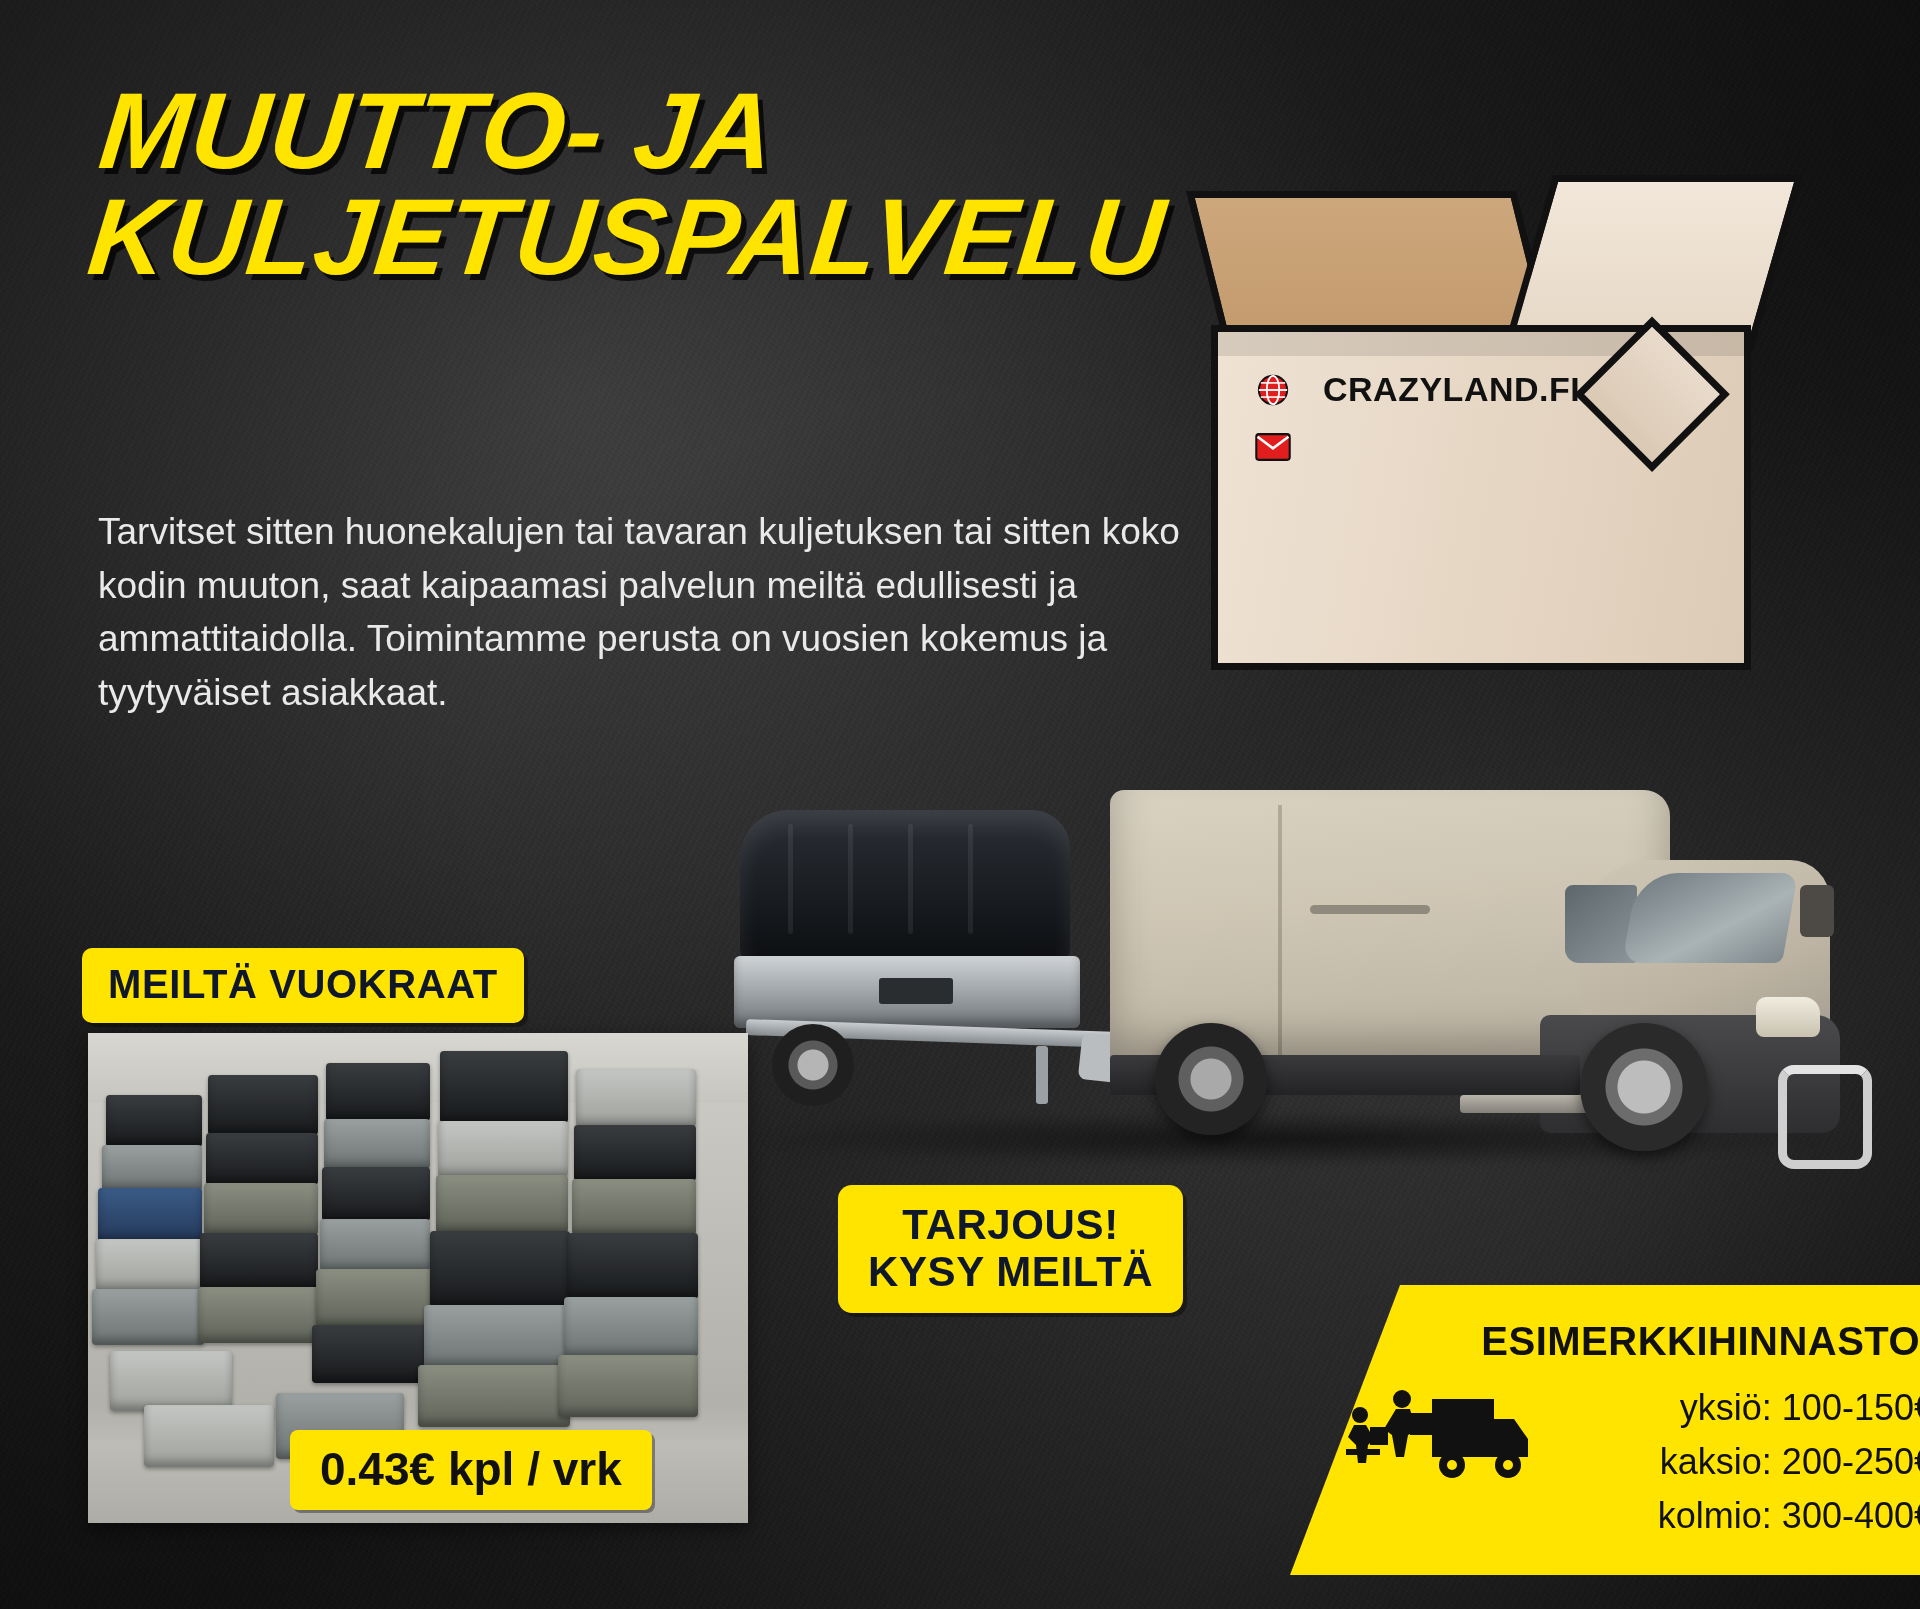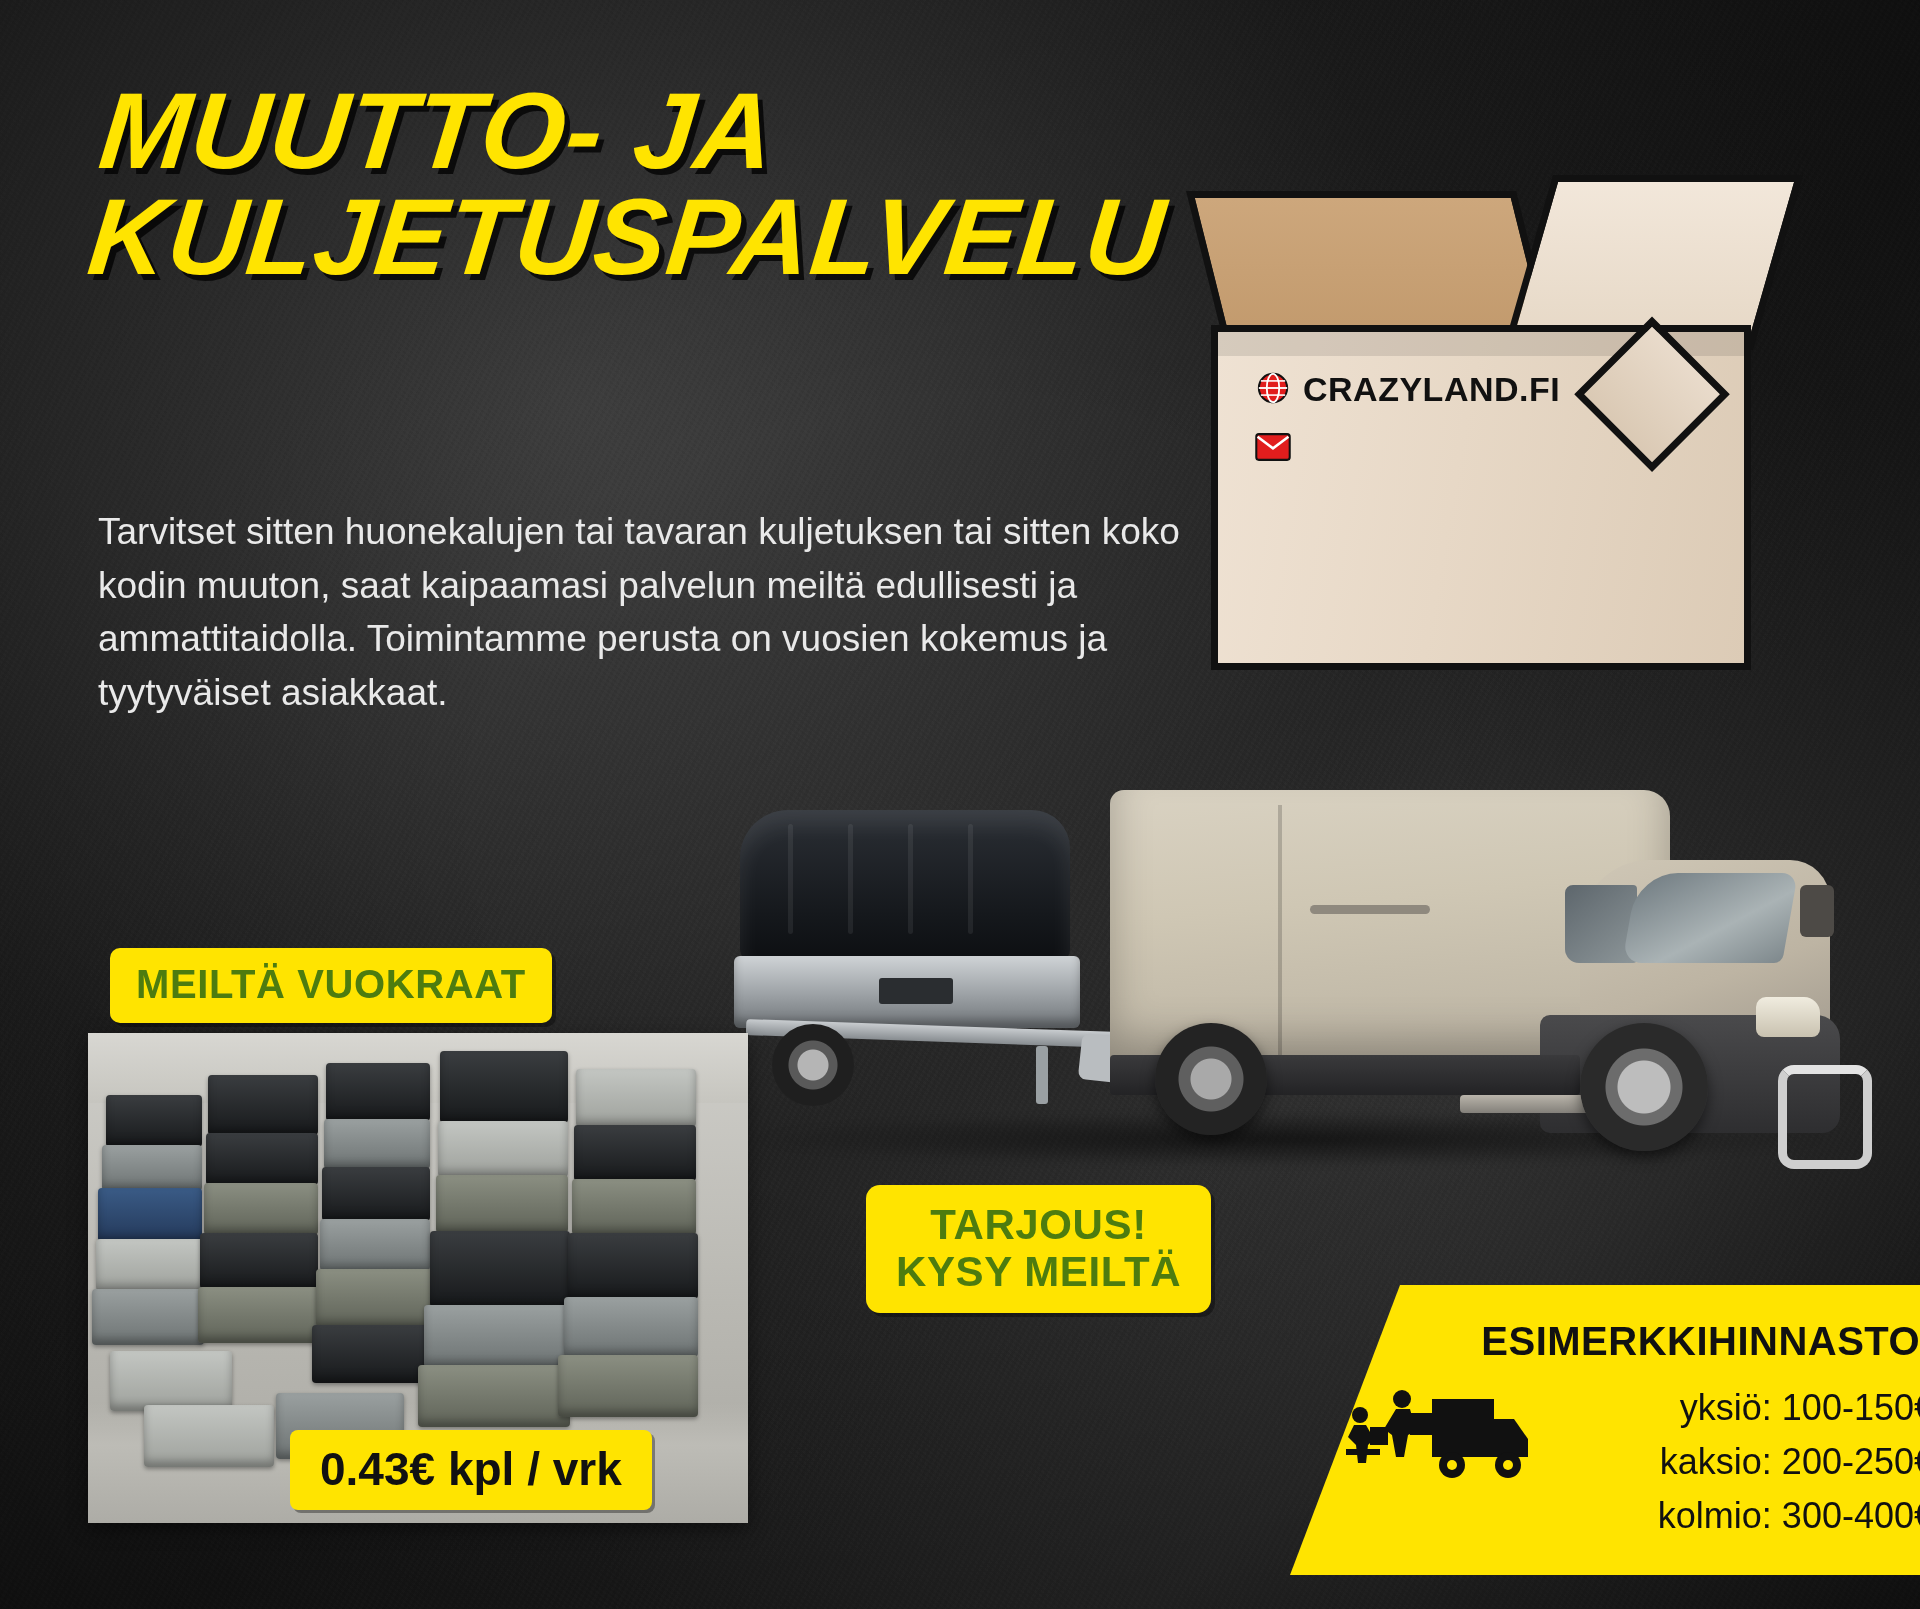--- a/index.html
+++ b/index.html
@@ -124,22 +124,22 @@
 
   
   .contact {
     position: absolute;
     left: 80px; top: 205px;
     width: 500px;
     z-index: 6;
   }
   .contact-row {
     display: flex;
-    align-items: flex-start;
-    gap: 12px;
+    align-items: center;
+    gap: 32px;
     margin-bottom: 20px;
   }
   .contact-row .txt {
     font-weight: 800;
     font-size: 34px;
     letter-spacing: 0.5px;
     color: #111;
     text-transform: uppercase;
     white-space: nowrap;
   }
@@ -327,27 +327,26 @@
     position: absolute;
     left: 40px; top: 372px;
     width: 1060px; height: 54px;
     background: radial-gradient(ellipse at 50% 50%, rgba(0,0,0,0.55) 0%, rgba(0,0,0,0.0) 72%);
     filter: blur(3px);
   }
 
   
   .tag {
     background: #ffe400;
-    color: #4d7c0f;
+    color: #0f172a;
     font-weight: 900;
     text-transform: uppercase;
     line-height: 1.12;
     letter-spacing: 0.6px;
     box-shadow: 4px 4px 0 rgba(0,0,0,0.35);
-    margin-left: 28px;
   }
   .tag-rent {
     left: 82px; top: 948px;
     padding: 14px 26px 16px 26px;
     font-size: 40px;
     border-radius: 10px;
     z-index: 7;
   }
   .tag-offer {
     left: 838px; top: 1185px;

